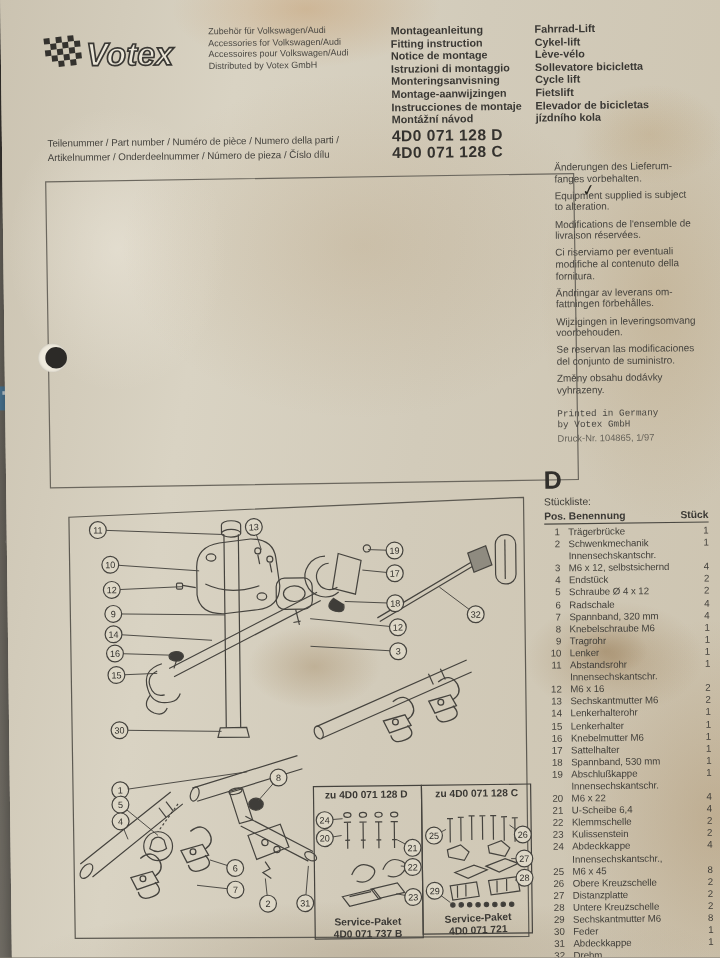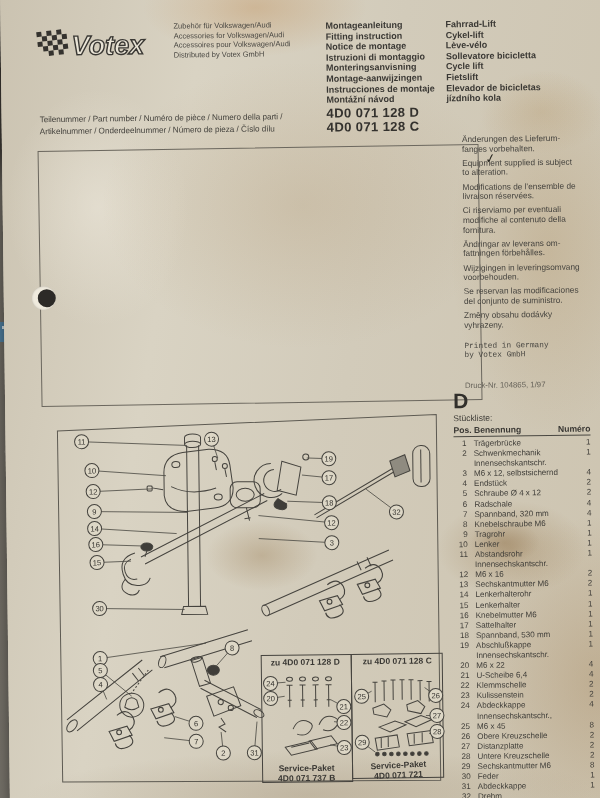--- a/index.html
+++ b/index.html
@@ -138,28 +138,28 @@
         <div>Wijzigingen in leveringsomvang
 voorbehouden.</div>
         <div>Se reservan las modificaciones
 del conjunto de suministro.</div>
         <div>Změny obsahu dodávky
 vyhrazeny.</div>
       </div>
     <div class="abs checkmark" style="left:483px;top:158px">✓</div>
     <div class="abs printed" style="left:460px;top:349px">Printed in Germany
 by Votex GmbH</div>
-    <div class="abs druck" style="left:460px;top:388px">Druck-Nr. 104865, 1/97</div>
+    <div class="abs druck" style="left:460px;top:368px">Druck-Nr. 104865, 1/97</div>
 
     <div class="abs" style="left:448px;top:396px;width:137px">
       <div class="dletter">D</div>
       <div class="pltitle">Stückliste:</div>
       <div class="plhead">
         <span class="h1">Pos. Benennung</span>
-        <span class="h2">Numéro</span>
+        <span class="h2">Stück</span>
       </div>
       <div class="plrows">
           <div class="plrow">
             <span class="pl-pos">1</span>
             <span class="pl-name">Trägerbrücke</span>
             <span class="pl-qty">1</span>
           </div>
           <div class="plrow">
             <span class="pl-pos">2</span>
             <span class="pl-name">Schwenkmechanik</span>

